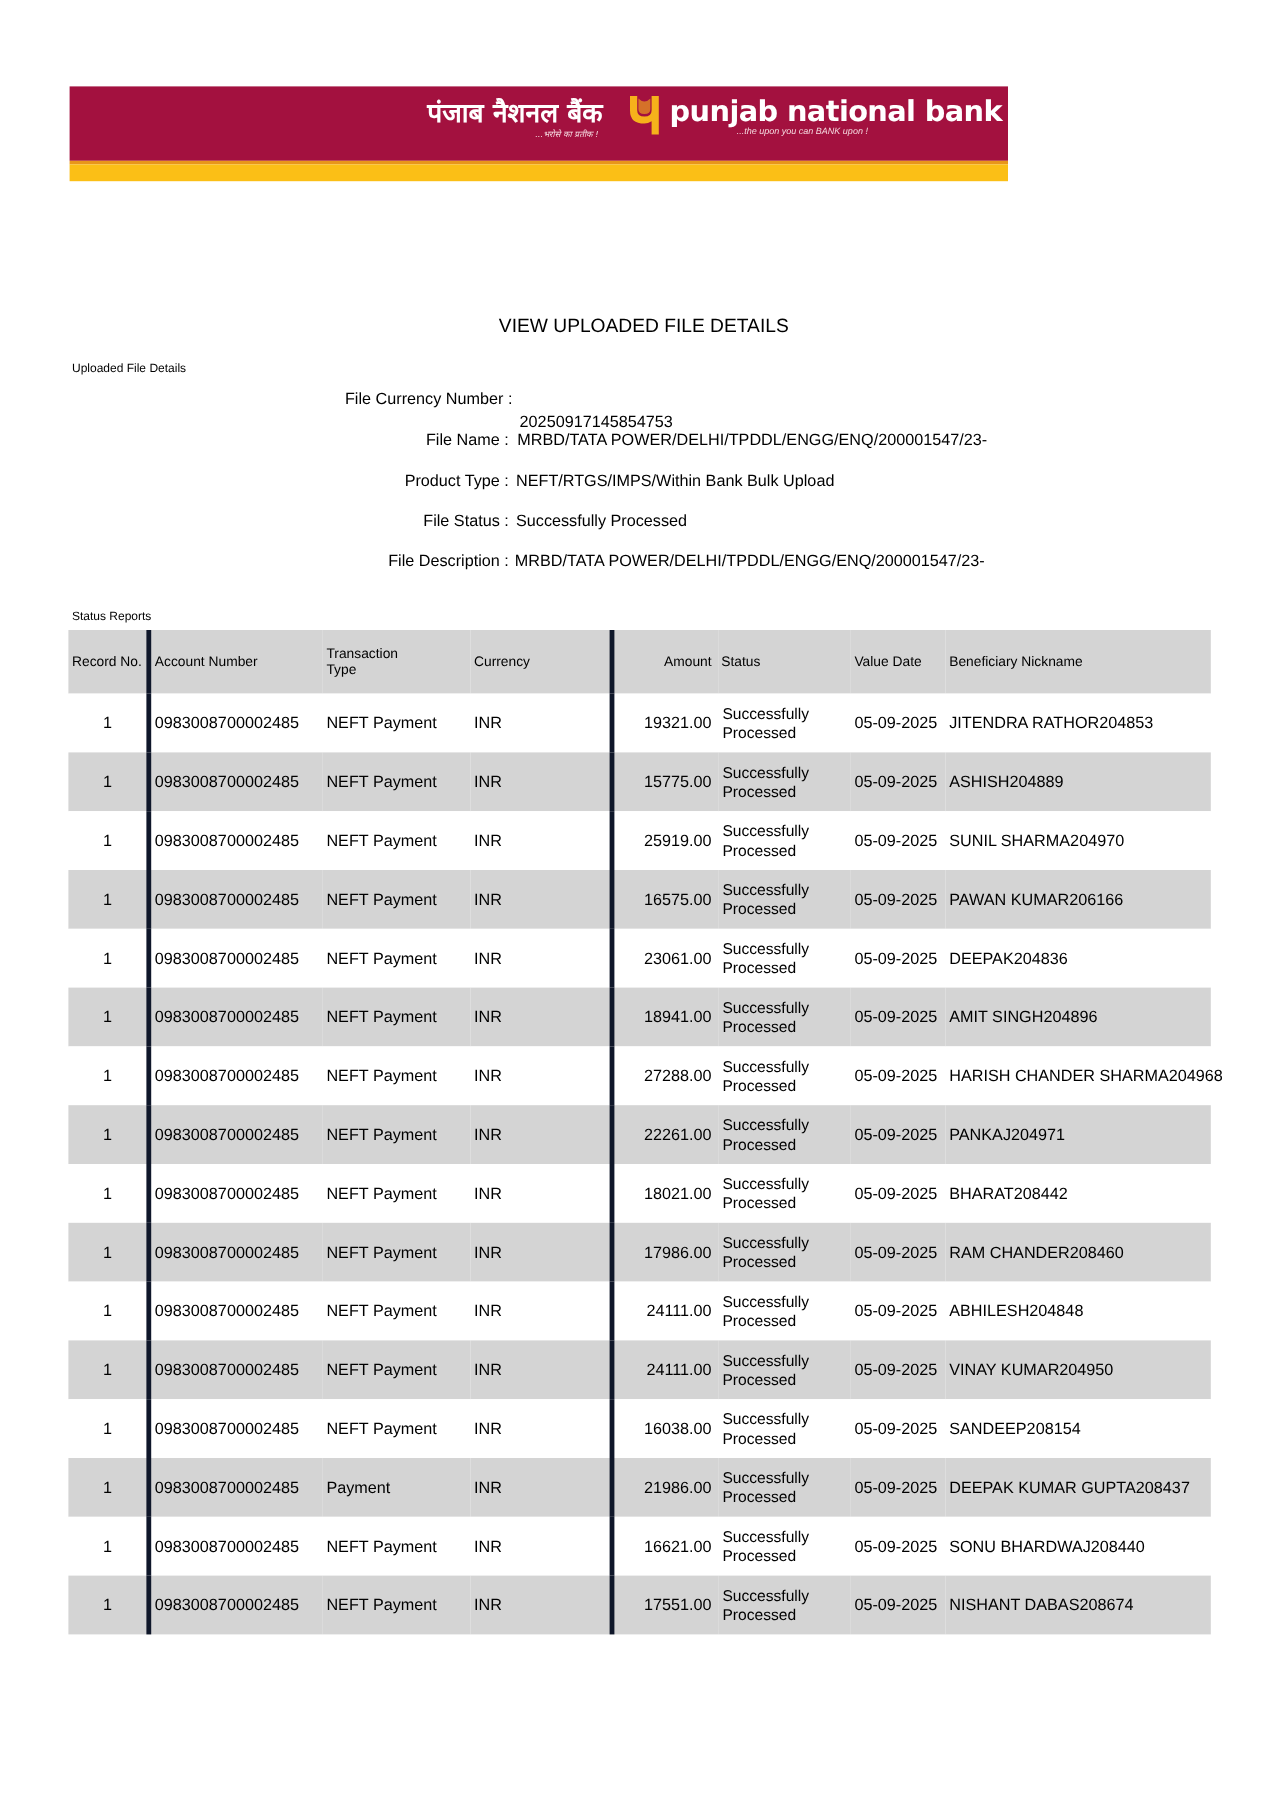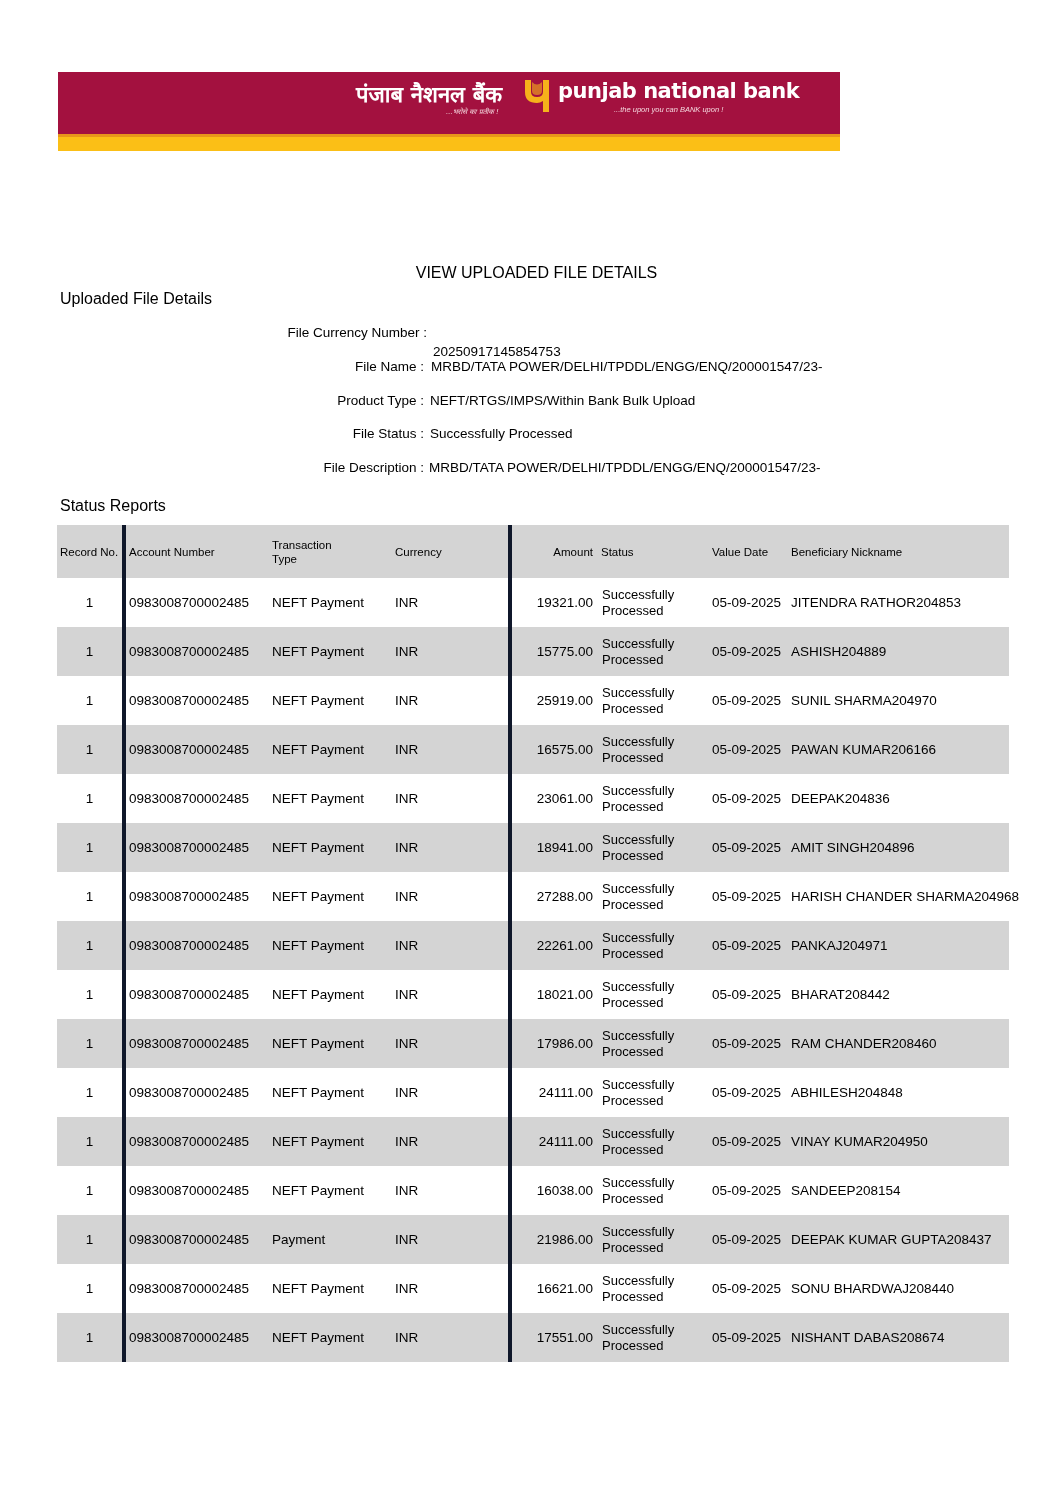--- a/index.html
+++ b/index.html
@@ -30,34 +30,34 @@
   .logo-hindi-tag {
     position: absolute; left: 388px; top: 35px; color: #f5d9df;
     font-size: 7px; font-style: italic; white-space: nowrap;
     font-family: "DejaVu Sans", sans-serif;
   }
   .logo-mark {
     position: absolute; left: 465px; top: 6px; width: 28px; height: 36px;
   }
   .logo-english {
     position: absolute; left: 500px; top: 7px; color: #fff;
-    font-family: "DejaVu Sans", sans-serif; font-size: 21px; font-weight: bold;
+    font-family: "DejaVu Sans", sans-serif; font-size: 24px; font-weight: bold;
     letter-spacing: -0.5px; white-space: nowrap;
   }
   .logo-english-tag {
     position: absolute; left: 556px; top: 33px; color: #f5d9df;
     font-size: 7.5px; font-style: italic; white-space: nowrap;
   }
 
   .page-title {
     position: absolute; left: 0; width: 1073px; top: 264px; text-align: center;
     font-size: 16px;
   }
   .section-label {
-    position: absolute; left: 60px; font-size: 16px;
+    position: absolute; left: 60px; font-size: 10px; margin-top: 12px;
   }
   .detail-row {
     position: absolute; left: 0; width: 424px; font-size: 13.5px;
   }
   .detail-label {
     position: absolute; right: 0; text-align: right; white-space: nowrap;
   }
   .detail-value {
     position: absolute; left: 430px; white-space: nowrap; font-size: 13.5px;
   }

